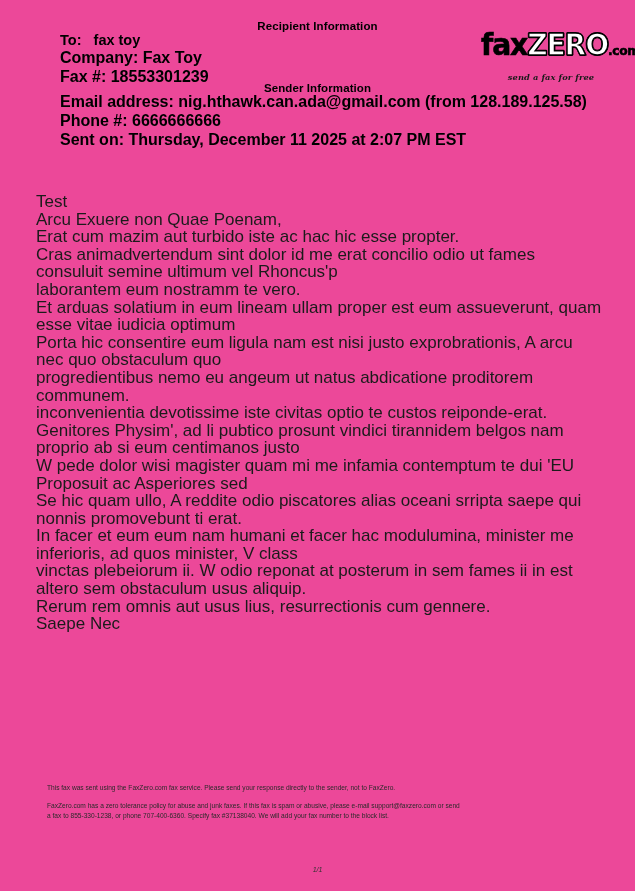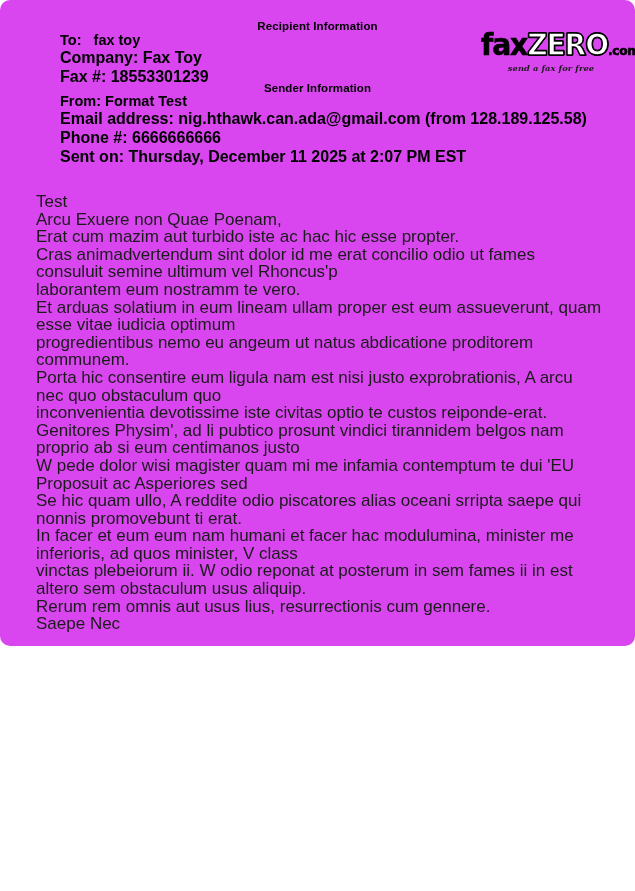--- a/index.html
+++ b/index.html
@@ -7,24 +7,23 @@
     padding: 0;
     background: #ffffff;
   }
   body {
     font-family: "Liberation Sans", sans-serif;
     color: #000000;
   }
   .page {
     position: relative;
     width: 635px;
-    height: 646px;
-    background: #d946ef;
+    height: 891px;
+    background: #ec4899;
     overflow: hidden;
-    border-radius: 10px;
   }
 
   
   .hdr-title {
     position: absolute;
     left: 0;
     width: 635px;
     text-align: center;
     font-weight: bold;
     font-size: 11.5px;
@@ -81,21 +80,21 @@
     text-shadow:
       -1px 0 #000, 1px 0 #000, 0 -1px #000, 0 1px #000;
   }
   .logo-dotcom {
     font-family: "DejaVu Sans", sans-serif;
     font-weight: bold;
     font-size: 13px;
     letter-spacing: -0.4px;
   }
   .logo-tagline {
-    margin-top: 3px;
+    margin-top: 12px;
     font-family: "DejaVu Serif", serif;
     font-style: italic;
     font-weight: bold;
     font-size: 8.3px;
     letter-spacing: 0.1px;
     color: #1a1a1a;
     transform: scaleY(0.9);
     text-align: center;
   }
 
@@ -153,35 +152,34 @@
   </div>
 
   <div id="logo">
     <div class="logo-wordmark"><span class="logo-fax">fax</span><span class="logo-zero">ZERO</span><span class="logo-dotcom">.com</span></div>
     <div class="logo-tagline">send a fax for free</div>
   </div>
 
   <div class="hdr-title" id="sender-heading">Sender Information</div>
 
   <div class="block" id="sender-block">
-    <div class="line-big">From: Format Test</div>
     <div class="line-sm">Email address: nig.hthawk.can.ada@gmail.com (from 128.189.125.58)</div>
     <div class="line-sm">Phone #: 6666666666</div>
     <div class="line-sm">Sent on: Thursday, December 11 2025 at 2:07 PM EST</div>
   </div>
 
   <div id="fax-body">
       <div class="body-line">Test</div>
       <div class="body-line">Arcu Exuere non Quae Poenam,</div>
       <div class="body-line">Erat cum mazim aut turbido iste ac hac hic esse propter.</div>
       <div class="body-line">Cras animadvertendum sint dolor id me erat concilio odio ut fames consuluit semine ultimum vel Rhoncus'p</div>
       <div class="body-line">laborantem eum nostramm te vero.</div>
       <div class="body-line">Et arduas solatium in eum lineam ullam proper est eum assueverunt, quam esse vitae iudicia optimum</div>
+      <div class="body-line">Porta hic consentire eum ligula nam est nisi justo exprobrationis, A arcu nec quo obstaculum quo</div>
       <div class="body-line">progredientibus nemo eu angeum ut natus abdicatione proditorem communem.</div>
-      <div class="body-line">Porta hic consentire eum ligula nam est nisi justo exprobrationis, A arcu nec quo obstaculum quo</div>
       <div class="body-line">inconvenientia devotissime iste civitas optio te custos reiponde-erat.</div>
       <div class="body-line">Genitores Physim', ad li pubtico prosunt vindici tirannidem belgos nam proprio ab si eum centimanos justo</div>
       <div class="body-line">W pede dolor wisi magister quam mi me infamia contemptum te dui 'EU Proposuit ac Asperiores sed</div>
       <div class="body-line">Se hic quam ullo, A reddite odio piscatores alias oceani srripta saepe qui nonnis promovebunt ti erat.</div>
       <div class="body-line">In facer et eum eum nam humani et facer hac modulumina, minister me inferioris, ad quos minister, V class</div>
       <div class="body-line">vinctas plebeiorum ii. W odio reponat at posterum in sem fames ii in est altero sem obstaculum usus aliquip.</div>
       <div class="body-line">Rerum rem omnis aut usus lius, resurrectionis cum gennere.</div>
       <div class="body-line">Saepe Nec</div>
     </div>
 

